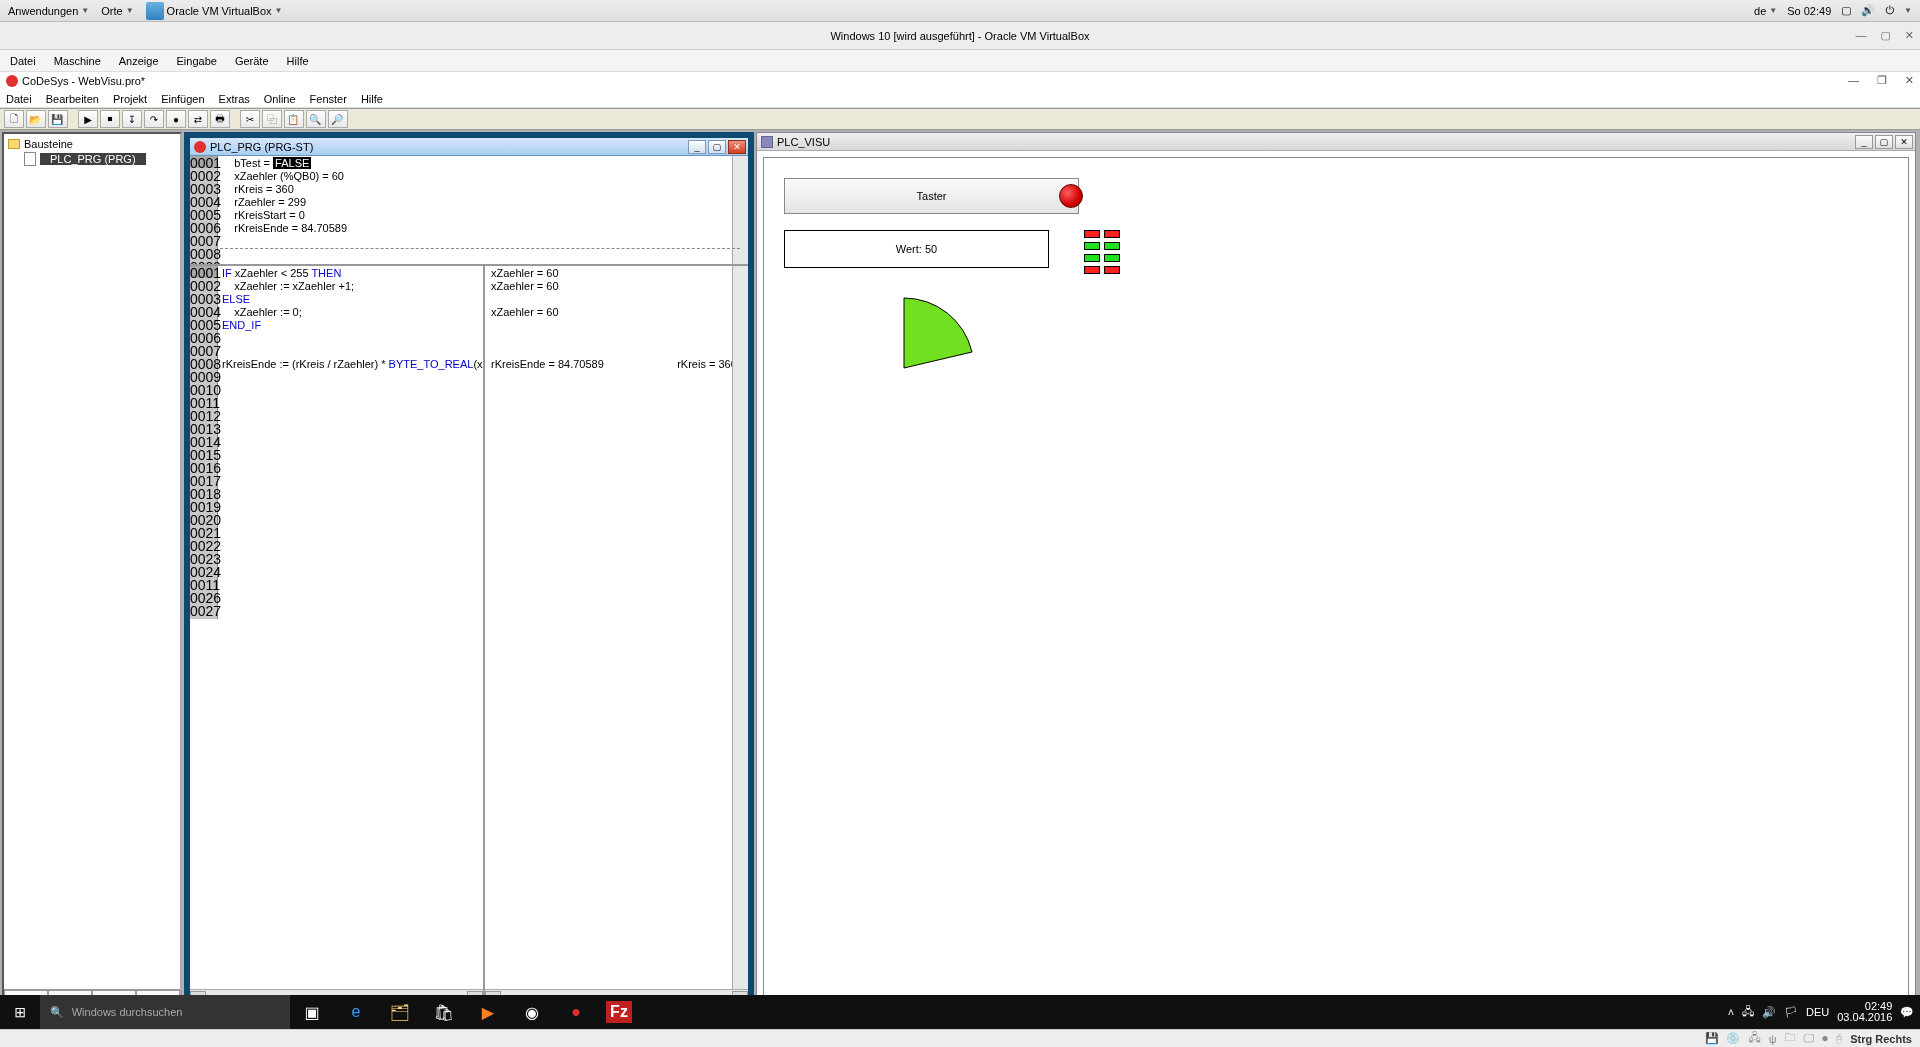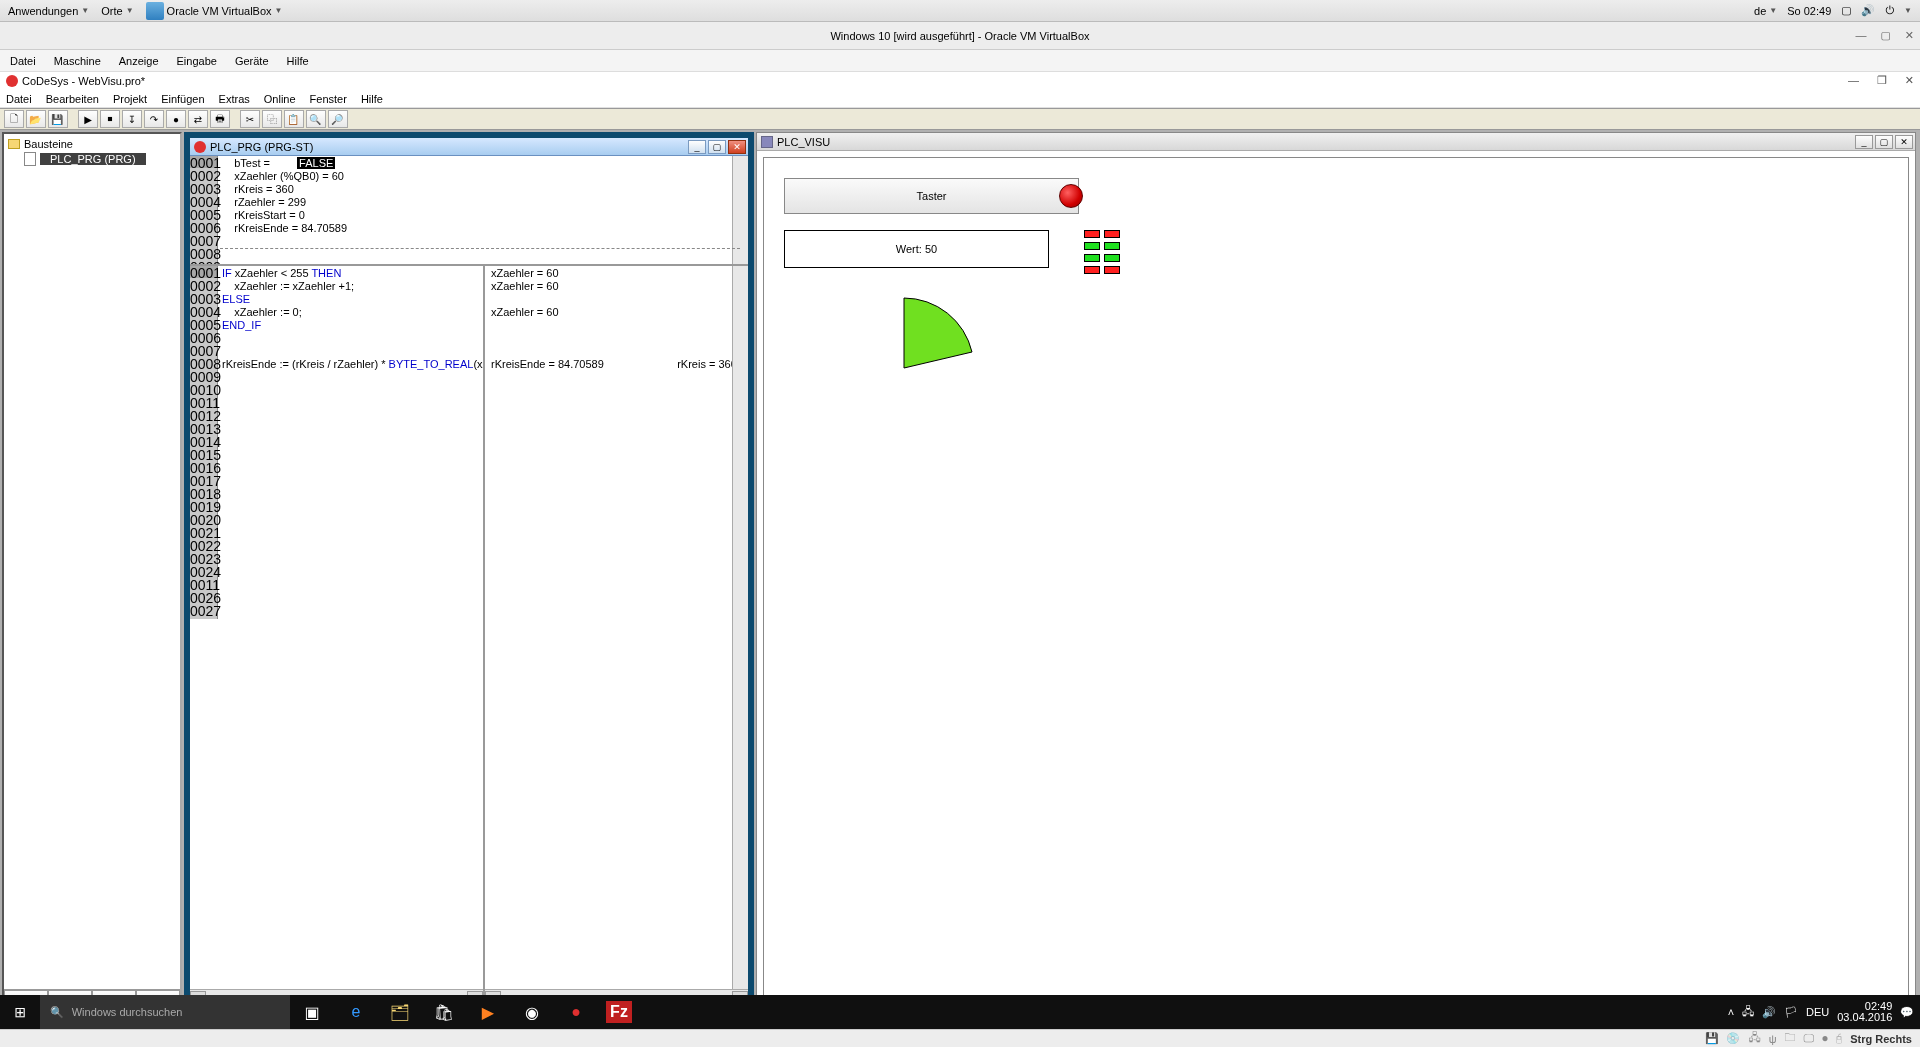--- a/index.html
+++ b/index.html
@@ -63,21 +63,21 @@
 .ed-bottom { flex:1; display:flex; }
 .ed-bl { flex:0 0 295px; border-right:2px solid #999; position:relative; overflow:hidden; }
 .ed-br { flex:1; position:relative; overflow:hidden; }
 
 .code-area { font-family:"Courier New",monospace; font-size:11px; }
 .code-row { display:flex; height:13px; align-items:center; }
 .lineno { width:28px; text-align:right; padding-right:4px; background:#c8c8c8; color:#000; border-right:1px solid #888; font-size:14px; }
 .lineno.first { background:#a8a8a8; }
 .code-text { padding-left:4px; white-space:pre; }
 .kw-blue { color:#0000cc; }
-.val-inv { background:#000; color:#fff; padding:0 2px;margin-left:24px; }
+.val-inv { background:#000; color:#fff; padding:0 2px; }
 
 .ed-dotted { position:absolute; left:30px; right:8px; border-top:1px dashed #888; }
 .hscroll { position:absolute; bottom:0; left:0; right:0; height:16px; background:#e8e8e8; border-top:1px solid #aaa; display:flex; align-items:center; }
 .hscroll .arrow { width:16px; height:14px; border:1px solid #999; background:#ddd; text-align:center; font-size:9px; line-height:12px; }
 .hscroll .track { flex:1; }
 .vscroll { position:absolute; top:0; right:0; bottom:0; width:16px; background:#e8e8e8; border-left:1px solid #aaa; }
 
 
 .visu-win { flex:1; margin:2px 4px 2px 0; border:1px solid #888; background:#fff; display:flex; flex-direction:column; }
 .visu-body { flex:1; background:#fff; position:relative; }

